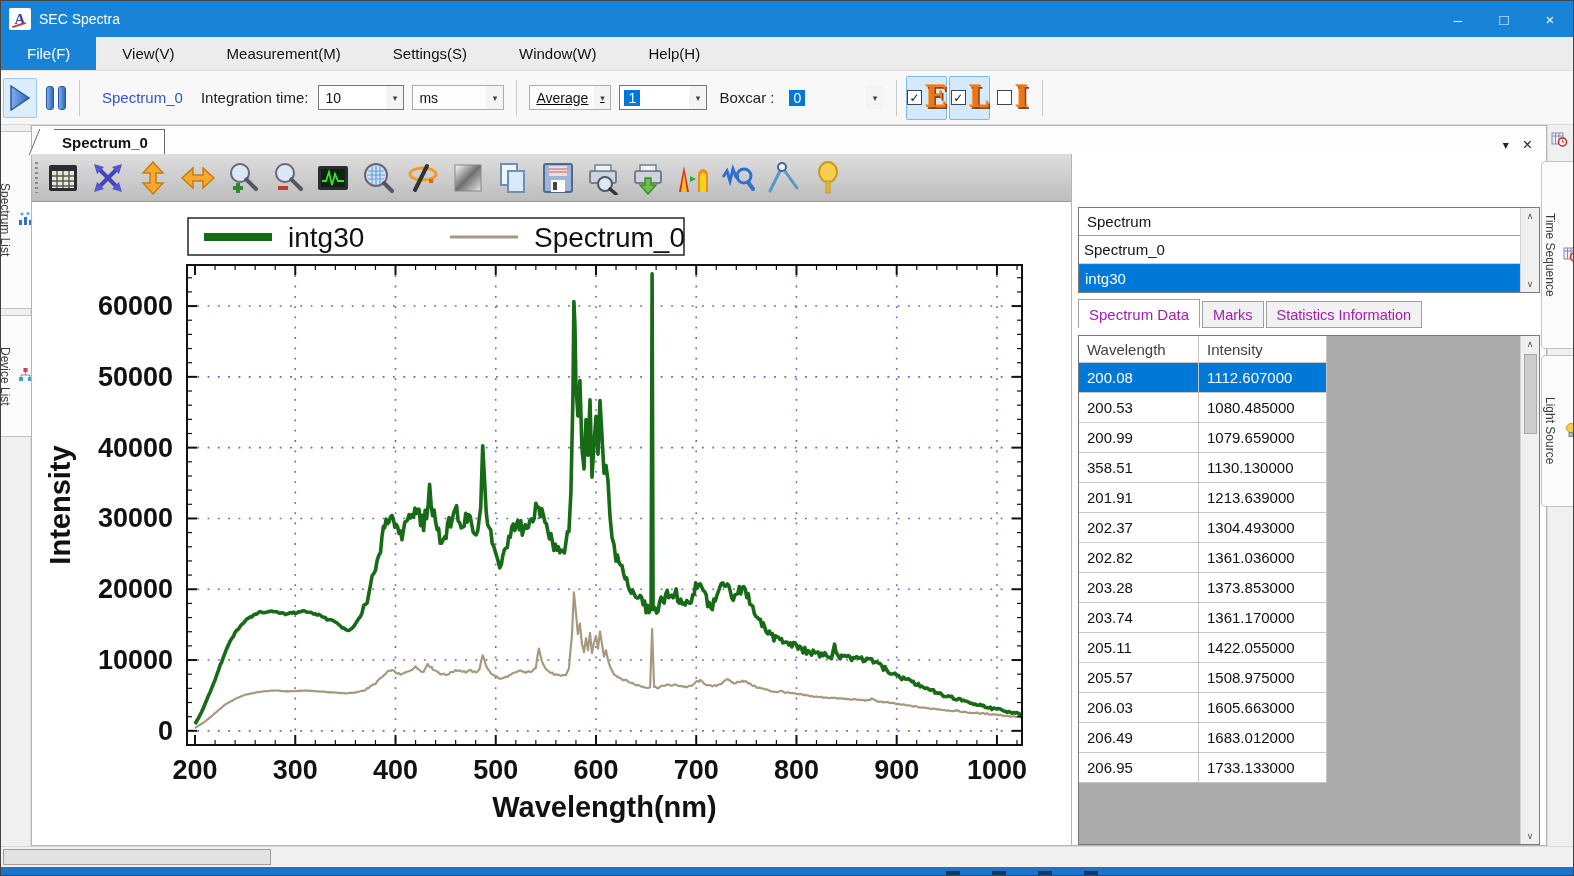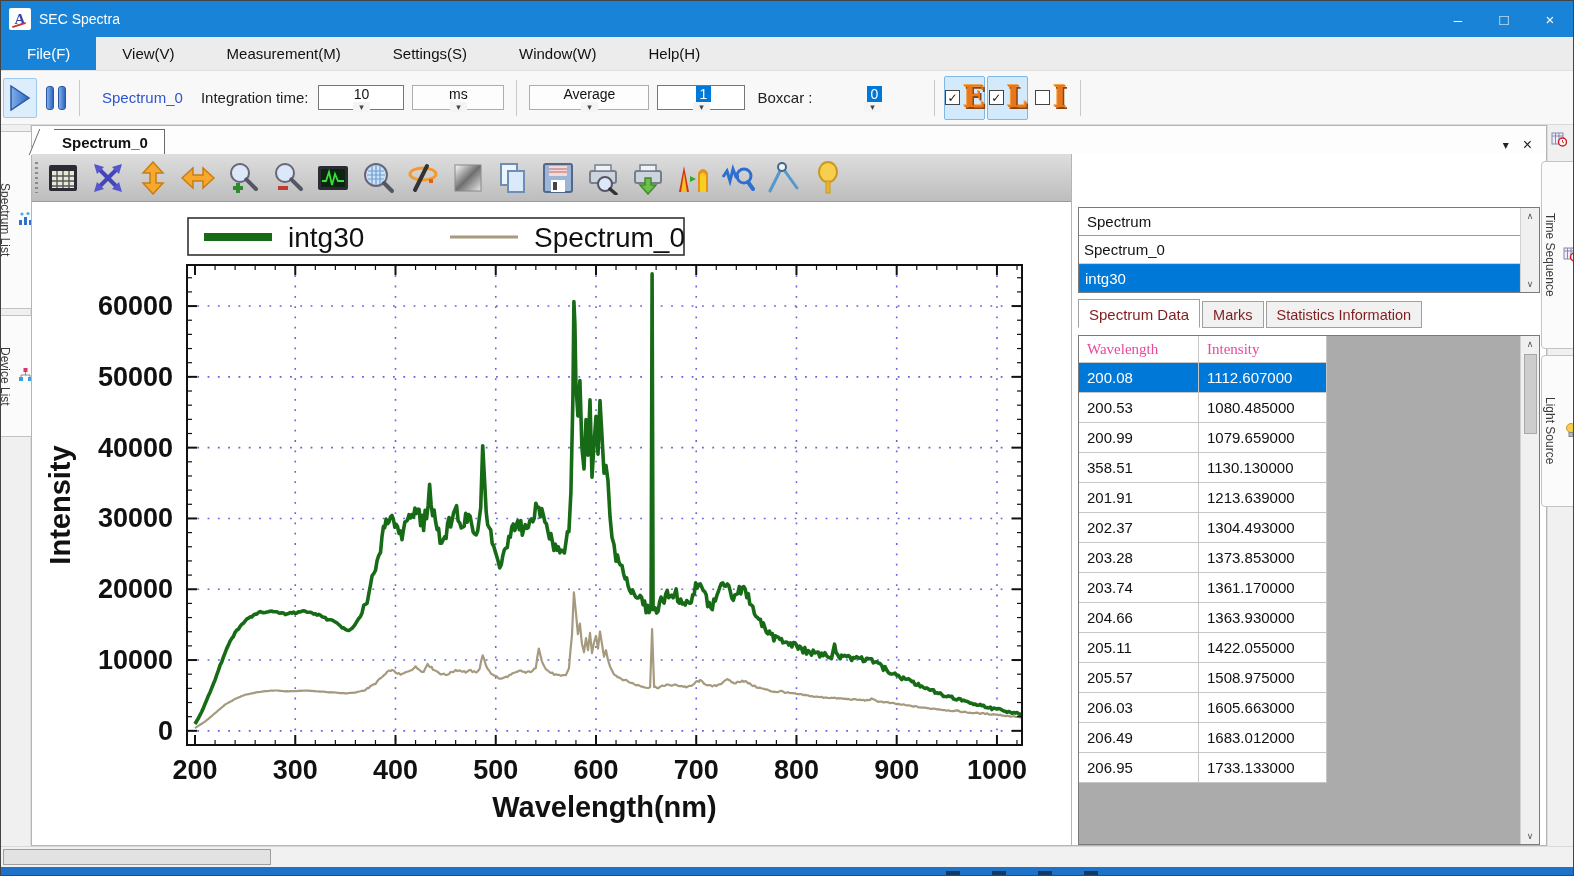--- a/index.html
+++ b/index.html
@@ -24,21 +24,21 @@
 
   
   .maintoolbar { height:54px; background:#f8f8f8; border-bottom:1px solid #d9d9d9; display:flex; align-items:center; font-size:15px; }
   .tb-sep { width:1px; height:36px; background:#c9c9c9; margin:0 8px; flex:0 0 auto; }
   .play-btn { width:34px; height:40px; margin-left:2px; background:#dcedfb; border:1px solid #9cc9ee; border-radius:2px;
               display:flex; align-items:center; justify-content:center; }
   .pause-btn { width:30px; height:40px; display:flex; align-items:center; justify-content:center; gap:4px; margin-left:4px; }
   .pause-bar { width:8px; height:24px; border-radius:3px; background:linear-gradient(90deg,#7fb0ea,#2f66c0); border:1px solid #2a57a5; }
   .spectrum-name { color:#2d55cc; margin:0 10px 0 14px; }
   .tb-label { color:#222; margin:0 6px 0 8px; white-space:nowrap; }
-  .combo { display:inline-flex; align-items:center; height:25px; border:1px solid #767676; background:#fff; margin:0 4px;flex-direction:column; }
+  .combo { display:inline-flex; align-items:center; height:25px; border:1px solid #767676; background:#fff; margin:0 4px; }
   .combo .val { padding:0 6px; font-size:14px; color:#111; white-space:nowrap; }
   .combo .val.sel { background:#0078d7; color:#fff; padding:0 4px; margin-left:4px; }
   .combo .spacer { flex:1; }
   .combo .arrow { width:17px; height:100%; display:flex; align-items:center; justify-content:center; font-size:9px; color:#444; background:#f4f4f4; }
   .combo.flat { border-color:#adadad; background:#fdfdfd; }
   .toggle-btn { width:41px; height:44px; display:flex; align-items:center; justify-content:center; gap:3px;
                 border:1px solid transparent; border-radius:2px; margin:0 1px; }
   .toggle-btn.on { background:#d3eafc; border-color:#7fb8e4; }
   .chk { width:15px; height:15px; background:#fff; border:1.5px solid #444; display:flex; align-items:center; justify-content:center;
          font-size:12px; font-weight:bold; color:#111; flex:0 0 auto; }
@@ -81,32 +81,32 @@
   .right-panel { flex:1; background:#fff; padding:53px 6px 0 6px; display:flex; flex-direction:column; font-size:15px; min-width:0; }
   .spec-list-wrap { display:flex; border:1px solid #7a7a7a; }
   .spec-list { flex:1; }
   .spec-header { height:28px; display:flex; align-items:center; padding-left:8px; border-bottom:1px solid #9a9a9a; color:#111; }
   .spec-row { height:28px; display:flex; align-items:center; padding-left:5px; border-bottom:1px solid #cfcfcf; color:#111; }
   .spec-row.selected { background:#0078d7; color:#fff; border:1px dotted #9a6a00; }
   .vscroll { width:19px; background:#f0f0f0; border-left:1px solid #d0d0d0; display:flex; flex-direction:column; justify-content:space-between; align-items:center; }
   .vscroll .sarrow { font-size:9px; color:#555; padding:3px 0; }
 
   .data-tabs { display:flex; margin-top:6px; align-items:flex-end; }
-  .data-tab { padding:5px 10px 4px 10px; border:1px solid #a0a0a0; background:#f1f1f1; margin-right:2px; font-size:14.5px; color:#7f1d1d; }
+  .data-tab { padding:5px 10px 4px 10px; border:1px solid #a0a0a0; background:#f1f1f1; margin-right:2px; font-size:14.5px; color:#a21caf; }
   .data-tab.active { background:#fff; border-bottom-color:#fff; padding-top:6px; font-size:15px; }
 
   .table-wrap { margin-top:7px; flex:1; display:flex; border:1px solid #7a7a7a; min-height:0; overflow:hidden; }
   .dtable { flex:1; background:#ababab; overflow:hidden; }
   .trow { display:flex; height:30px; background:#ababab; }
   .trow .c1 { width:120px; background:#fff; border-right:1px solid #c6c6c6; border-bottom:1px solid #c6c6c6;
               display:flex; align-items:center; padding-left:8px; color:#111; }
   .trow .c2 { width:128px; background:#fff; border-right:1px solid #c6c6c6; border-bottom:1px solid #c6c6c6;
               display:flex; align-items:center; padding-left:8px; color:#111; }
   .trow.head { height:27px; }
-  .trow.head .c1, .trow.head .c2 { background:#fff; color:#ec4899;font-family:Liberation Serif, serif; }
+  .trow.head .c1, .trow.head .c2 { background:#fff; color:#404040; }
   .trow.selected .c1, .trow.selected .c2 { background:#0078d7; color:#fff; }
   .tscroll { width:19px; background:#f0f0f0; border-left:1px solid #d0d0d0; display:flex; flex-direction:column; align-items:center; }
   .tscroll .sarrow { font-size:9px; color:#555; padding:3px 0; }
   .tscroll .thumb { width:13px; height:80px; background:#cdcdcd; border:1px solid #a9a9a9; margin-top:2px; }
   .tscroll .fill { flex:1; }
 
   
   .hscroll { height:21px; background:#f1f1f1; border-top:1px solid #d8d8d8; position:relative; }
   .hthumb { position:absolute; left:2px; top:2px; width:268px; height:16px; background:#e2e2e2; border:1px solid #9f9f9f; }
   .taskbar-strip { height:10px; background:#1e72c8; position:relative; }
@@ -160,21 +160,21 @@
       <span class="val">10</span>
       <span class="spacer"></span>
       <span class="arrow">▾</span>
     </div>
     <div class="combo flat" style="width:92px;">
       <span class="val">ms</span>
       <span class="spacer"></span>
       <span class="arrow">▾</span>
     </div>
     <div class="tb-sep"></div>
-    <div class="combo flat" style="width:120px;">
+    <div class="combo flat" style="width:82px;text-decoration:underline;">
       <span class="val">Average</span>
       <span class="spacer"></span>
       <span class="arrow">▾</span>
     </div>
     <div class="combo" style="width:88px;">
       <span class="val sel">1</span>
       <span class="spacer"></span>
       <span class="arrow">▾</span>
     </div>
     <div class="tb-label">Boxcar :</div>
@@ -628,30 +628,30 @@
                 </div>
                 <div class="trow">
                   <div class="c1">201.91</div>
                  <div class="c2">1213.639000</div>
                 </div>
                 <div class="trow">
                   <div class="c1">202.37</div>
                  <div class="c2">1304.493000</div>
                 </div>
                 <div class="trow">
+                  <div class="c1">202.82</div>
+                 <div class="c2">1361.036000</div>
+                </div>
+                <div class="trow">
                   <div class="c1">203.28</div>
                  <div class="c2">1373.853000</div>
                 </div>
                 <div class="trow">
                   <div class="c1">203.74</div>
                  <div class="c2">1361.170000</div>
-                </div>
-                <div class="trow">
-                  <div class="c1">204.66</div>
-                 <div class="c2">1363.930000</div>
                 </div>
                 <div class="trow">
                   <div class="c1">205.11</div>
                  <div class="c2">1422.055000</div>
                 </div>
                 <div class="trow">
                   <div class="c1">205.57</div>
                  <div class="c2">1508.975000</div>
                 </div>
                 <div class="trow">

